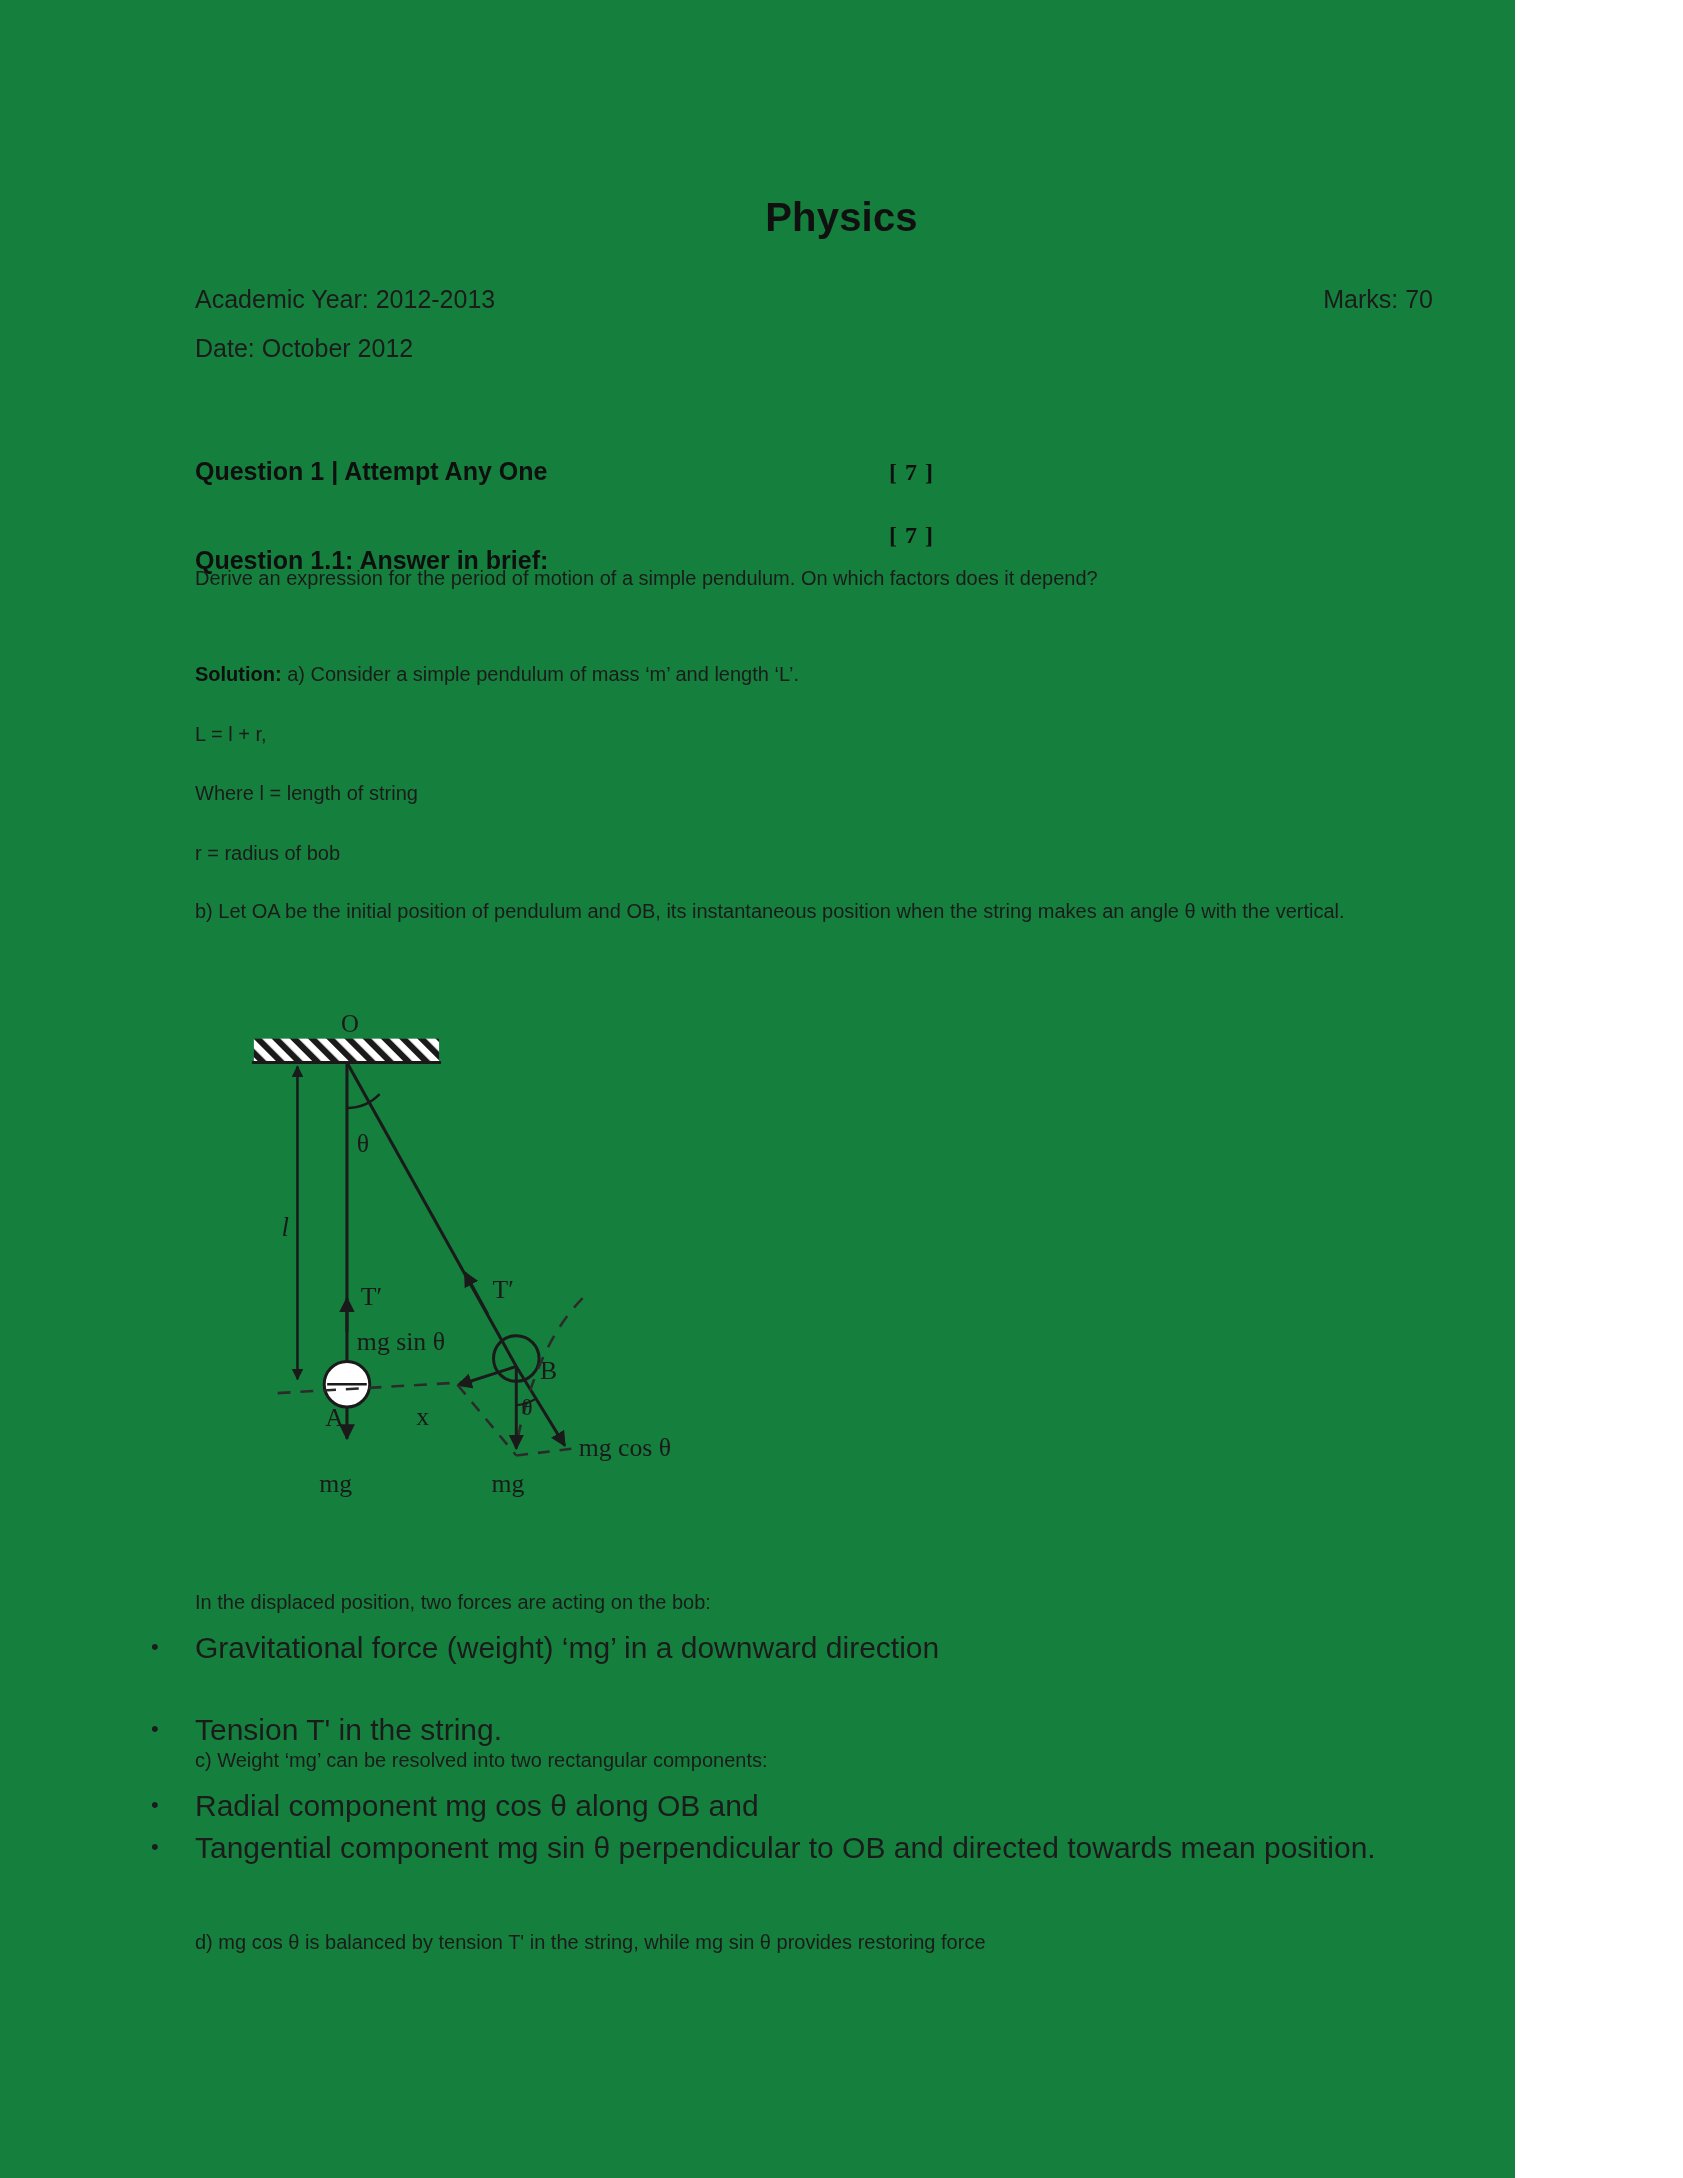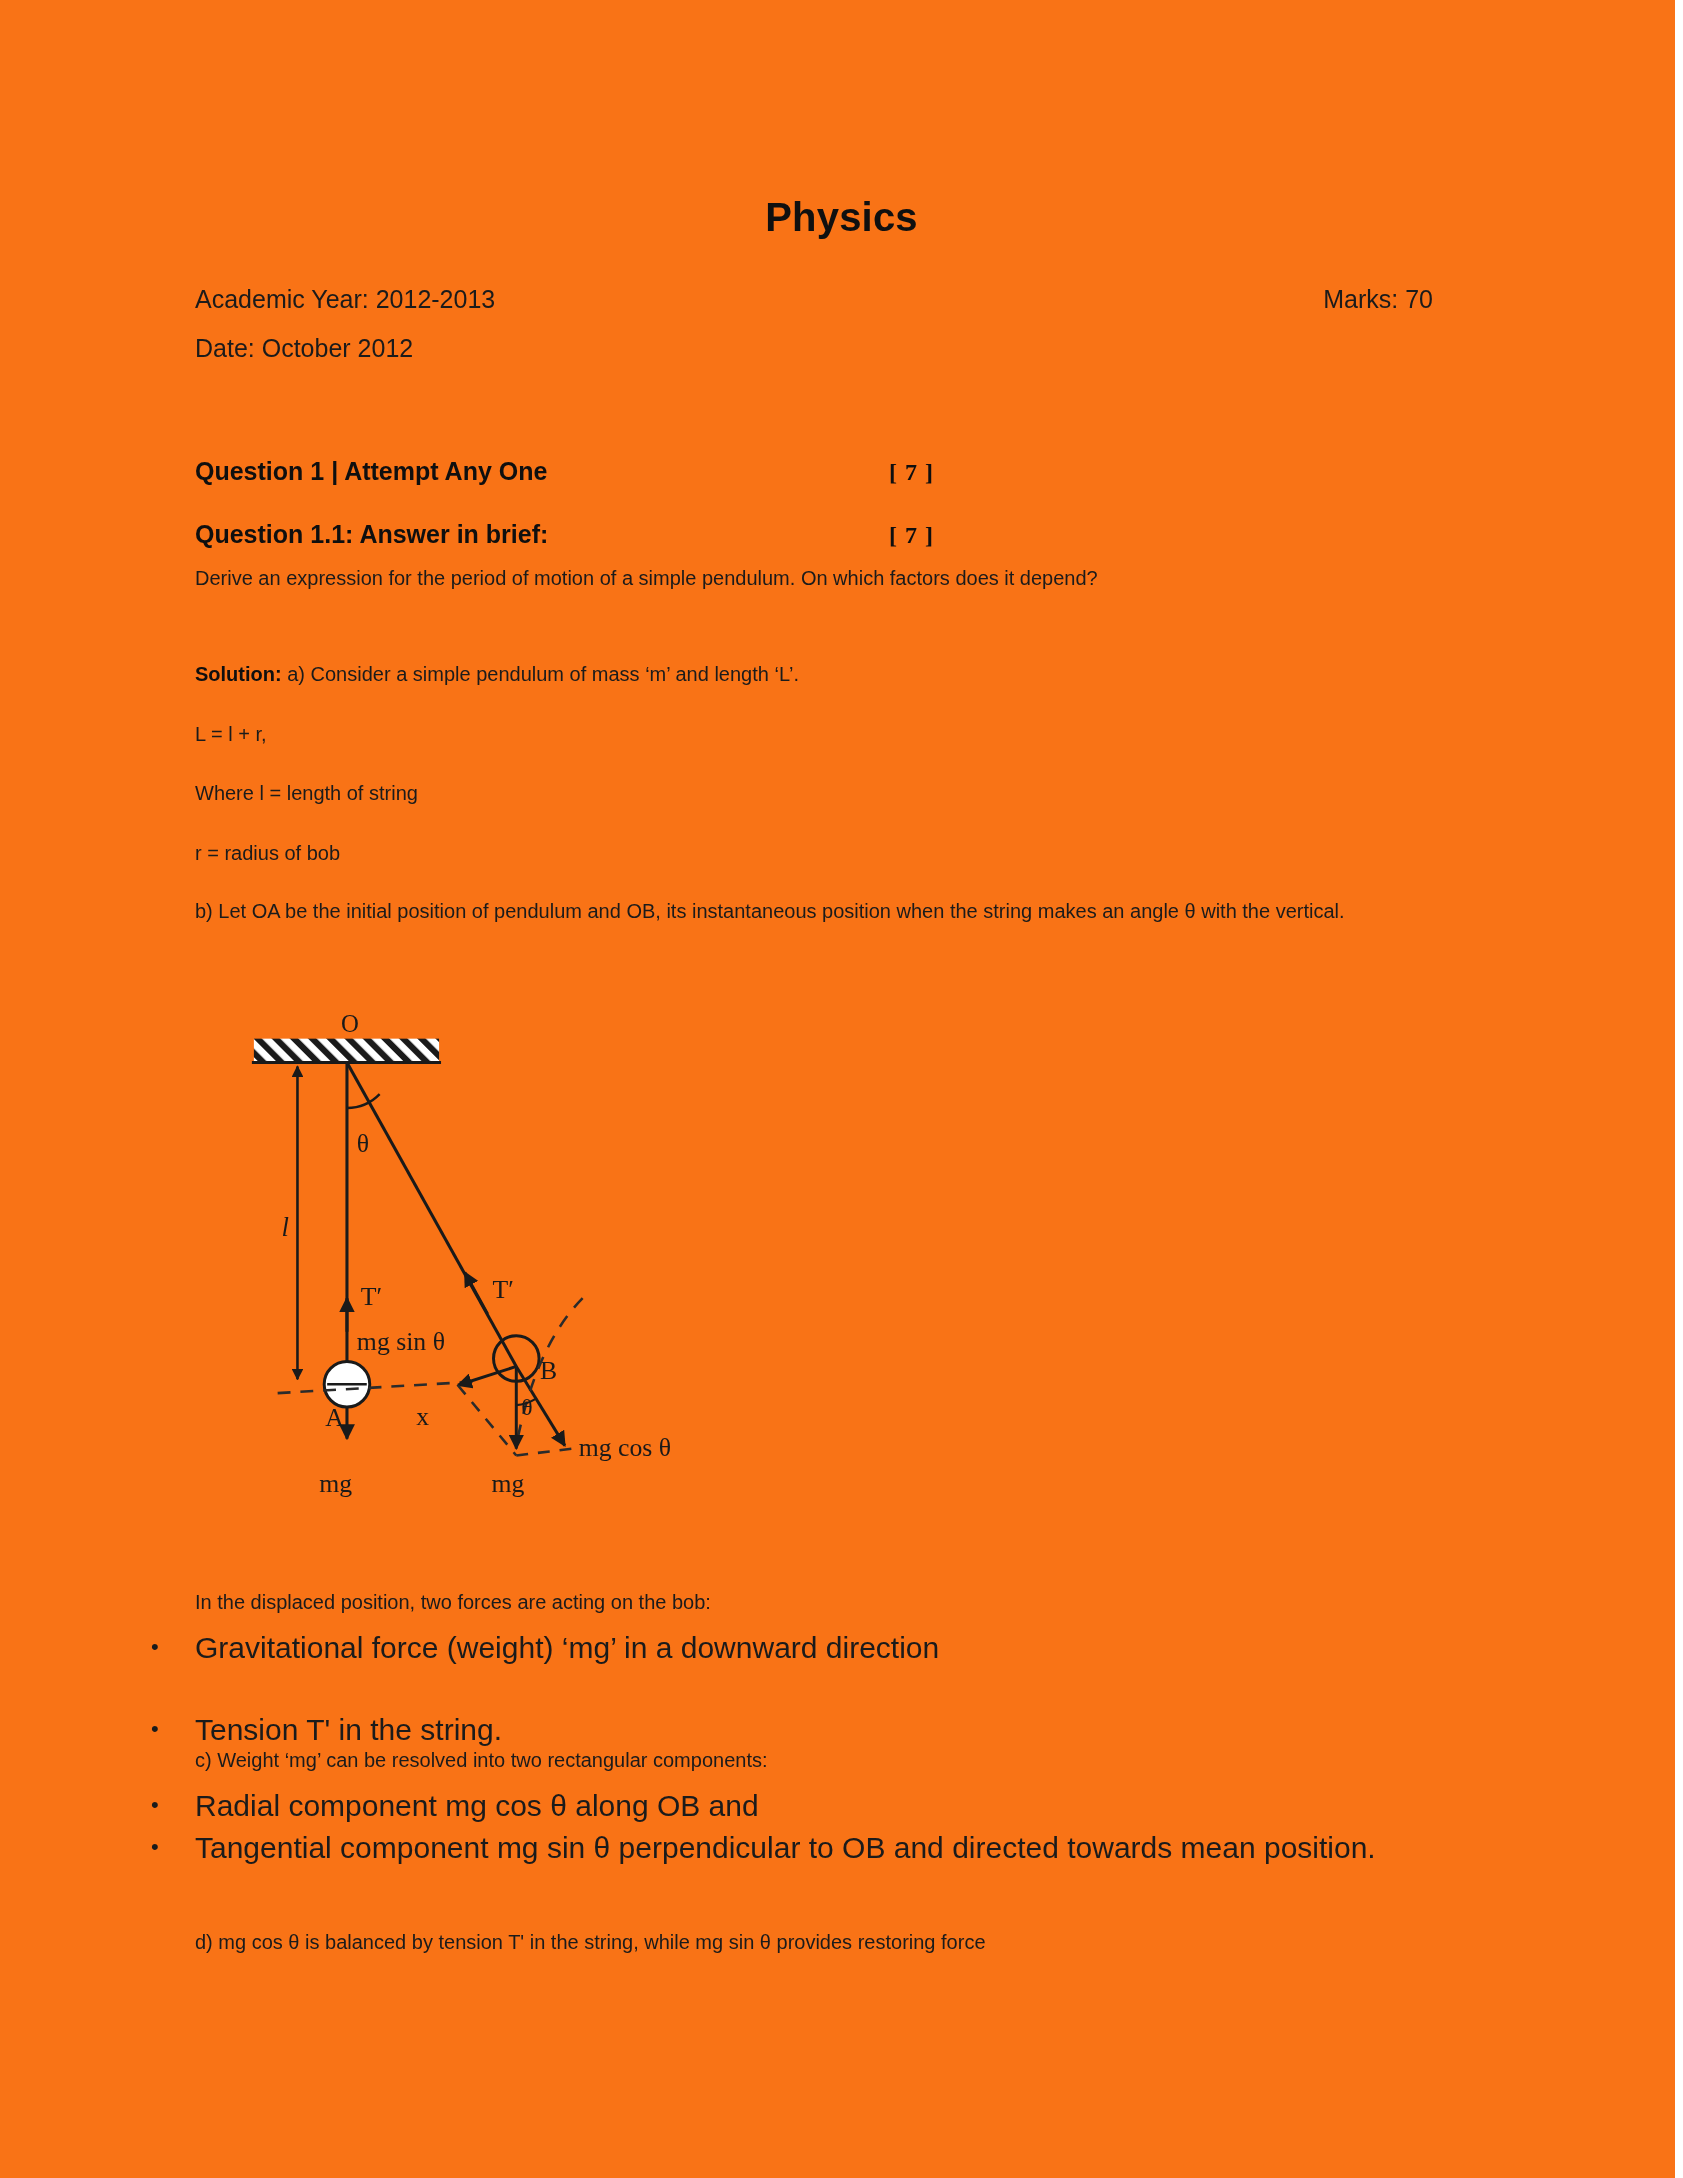--- a/index.html
+++ b/index.html
@@ -12,23 +12,23 @@
     width: 1683px;
     height: 2178px;
     position: relative;
     font-family: "Liberation Sans", sans-serif;
     color: #1b1b1b;
     -webkit-font-smoothing: antialiased;
   }
   .page {
     position: absolute;
     left: 0; top: 0;
-    width: 1675px;
+    width: 1515px;
     height: 2178px;
-    background: #f97316;
+    background: #15803d;
     overflow: hidden;
   }
   .doc-title {
     position: absolute;
     left: 0;
     top: 195px;
     width: 1683px;
     text-align: center;
     font-size: 40px;
     font-weight: bold;
@@ -123,21 +123,21 @@
     <span class="meta-left">Academic Year: 2012-2013</span>
     <span class="meta-right">Marks: 70</span>
   </div>
   <div class="meta-row r2">
     <span class="meta-left">Date: October 2012</span>
   </div>
 
   <div class="qhead" style="top:457px;">Question 1 | Attempt Any One</div>
   <div class="qmarks" style="top:459px;">[ 7 ]</div>
 
-  <div class="qhead" style="top:520px;text-align:right;">Question 1.1: Answer in brief:</div>
+  <div class="qhead" style="top:546px;text-align:right;">Question 1.1: Answer in brief:</div>
   <div class="qmarks" style="top:522px;">[ 7 ]</div>
 
   <div class="para" style="top:560px;">Derive an expression for the period of motion of a simple pendulum. On which factors does it depend?</div>
 
   <div class="para" style="top:656px;">
     <b>Solution:</b><span> a) Consider a simple pendulum of mass ‘m’ and length ‘L’.</span>
   </div>
 
   <div class="para" style="top:716px;">L = l + r,</div>
   <div class="para" style="top:775px;">Where l = length of string</div>

